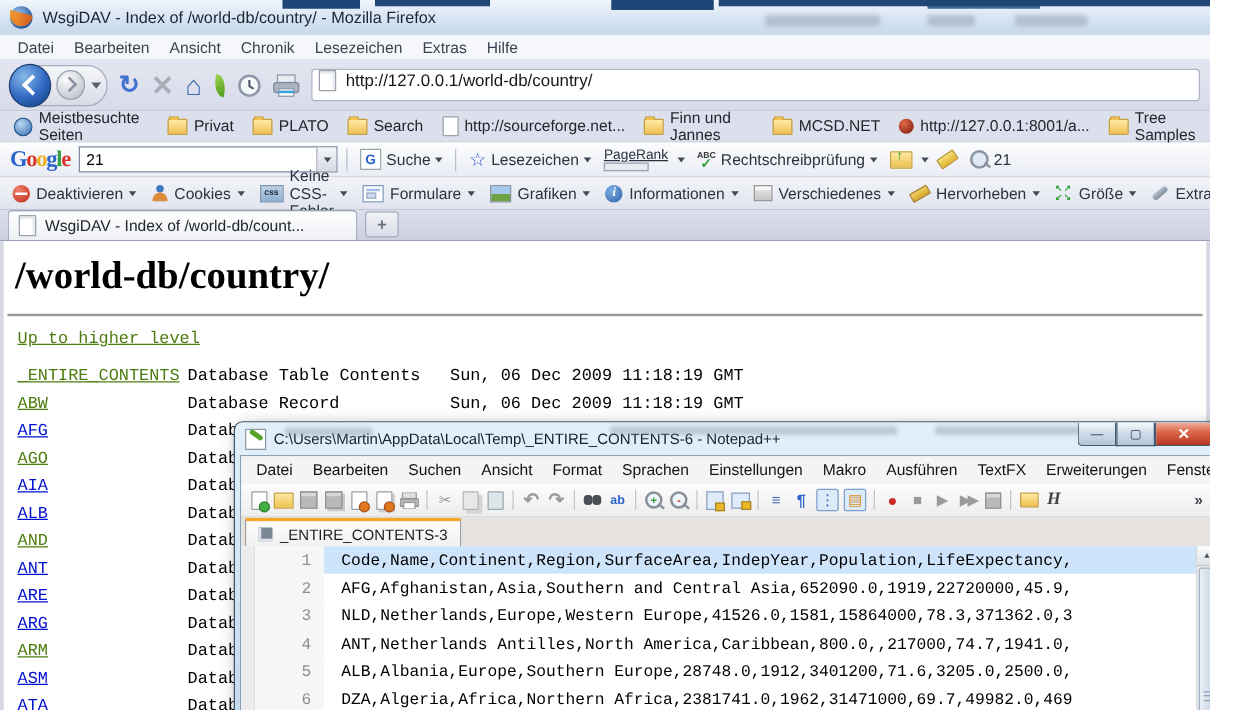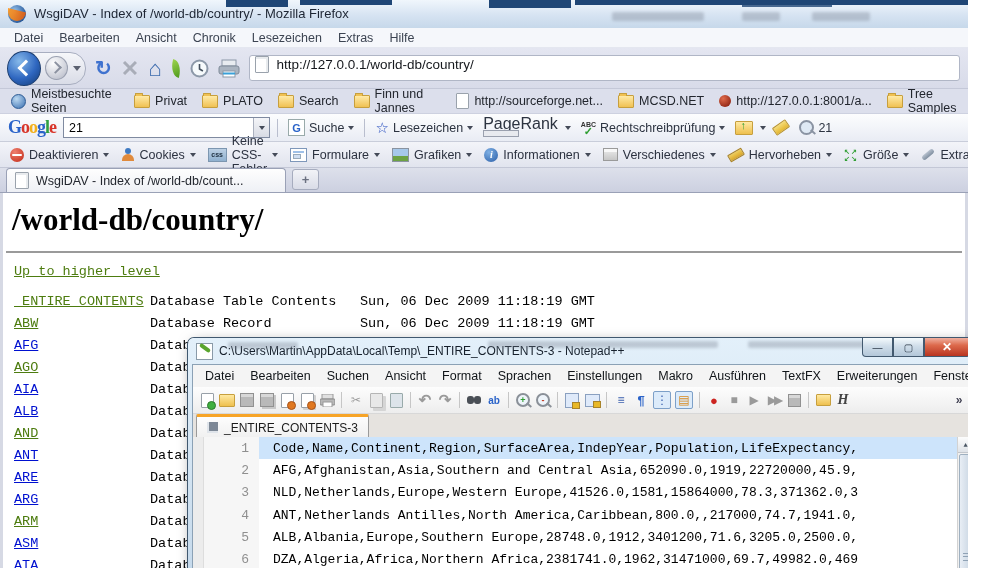--- a/index.html
+++ b/index.html
@@ -79,21 +79,21 @@
   .ddbox{width:15px;height:100%;background:linear-gradient(#f4f5f8,#d8dbe4);
     border-left:1px solid #aab0be;display:flex;align-items:center;justify-content:center;}
   .dd{width:0;height:0;border-left:3.5px solid transparent;border-right:3.5px solid transparent;
     border-top:4px solid #444a58;}
   .vsep{width:1px;height:18px;background:#b9bece;}
   .gbtn{display:flex;align-items:center;gap:4px;padding:0 3px;}
   .gicon{width:15px;height:15px;border:1px solid #9aa;display:flex;align-items:center;justify-content:center;
     font-weight:bold;font-size:11px;color:#2a63c9;background:#fff;flex:none;}
   .star{color:#2a50c0;font-size:15px;}
   .prank{display:flex;flex-direction:column;align-items:flex-start;line-height:10px;}
-  .prank .lbl{font-size:16px;}
+  .prank .lbl{font-size:11px;text-decoration:underline;}
   .prank .meter{width:34px;height:5px;border:1px solid #9aa0ae;background:#e8eaef;margin-top:1px;}
   .abc{display:flex;flex-direction:column;align-items:center;line-height:7px;}
   .abc .t{font-size:7px;font-weight:bold;color:#333;}
   .abc .c{color:#2f9e32;font-size:11px;font-weight:bold;}
   .folderup{position:relative;width:16px;height:12px;background:linear-gradient(#ffe9a2,#eec04e);
     border:1px solid #c79f3d;border-radius:1px;}
   .folderup::after{content:"\2191";position:absolute;left:4px;top:-3px;font-size:11px;font-weight:bold;color:#2f9e32;}
   .hlpen{width:14px;height:7px;background:linear-gradient(#f6dd7a,#e4b62f);transform:rotate(-35deg);
     border:1px solid #b8922a;border-radius:1px;}
   .mag{width:11px;height:11px;border:2px solid #8a93a2;border-radius:50%;position:relative;background:#dfe9f4;}
@@ -289,26 +289,26 @@
       </div>
     <div class="bm">
         <span class="ic-folder"></span>
         <span>PLATO</span>
       </div>
     <div class="bm">
         <span class="ic-folder"></span>
         <span>Search</span>
       </div>
     <div class="bm">
+        <span class="ic-page"></span>
+        <span>http://sourceforge.net...</span>
+      </div>
+    <div class="bm">
         <span class="ic-folder"></span>
         <span>Finn und Jannes</span>
-      </div>
-    <div class="bm">
-        <span class="ic-page"></span>
-        <span>http://sourceforge.net...</span>
       </div>
     <div class="bm">
         <span class="ic-folder"></span>
         <span>MCSD.NET</span>
       </div>
     <div class="bm">
         <span class="ic-dot"></span>
         <span>http://127.0.0.1:8001/a...</span>
       </div>
     <div class="bm">
@@ -498,21 +498,21 @@
         </div>
     </div>
   </div>
 
   <div class="npp">
     <div class="npp-title">
       <div class="ghost" style="left:40px;top:4px;width:70px;height:7px"></div>
       <div class="ghost" style="left:300px;top:3px;width:230px;height:7px"></div>
       <div class="ghost" style="left:560px;top:3px;width:120px;height:7px"></div>
       <span class="npp-ico"></span>
-      <span>C:\Users\Martin\AppData\Local\Temp\_ENTIRE_CONTENTS-3 - Notepad++</span>
+      <span>C:\Users\Martin\AppData\Local\Temp\_ENTIRE_CONTENTS-6 - Notepad++</span>
       <div class="winbtns">
         <span class="wbtn first">—</span>
         <span class="wbtn">▢</span>
         <span class="wbtn close">✕</span>
       </div>
     </div>
     <div class="npp-inner">
       <div class="npp-menu">
         <span>Datei</span>
         <span>Bearbeiten</span>

